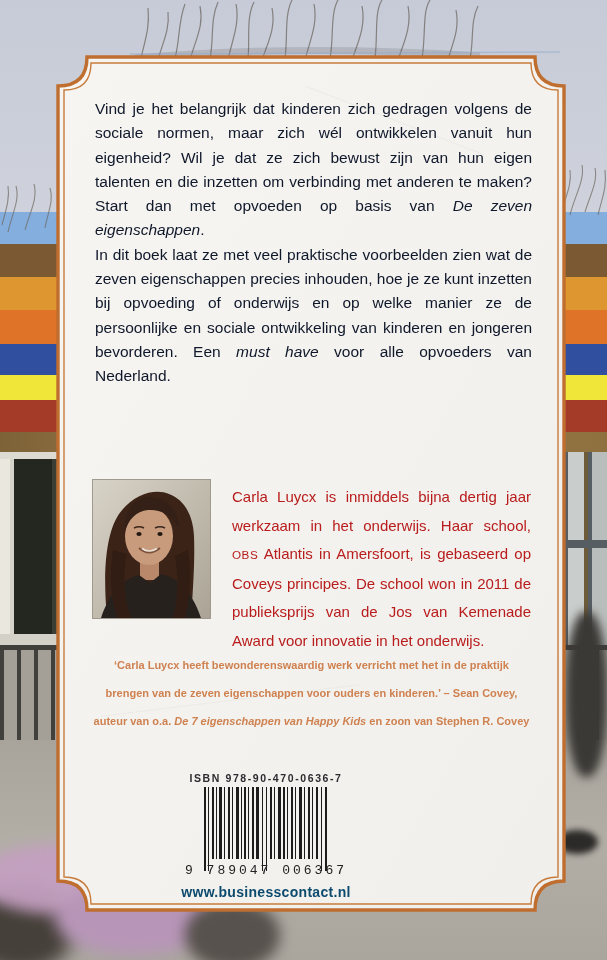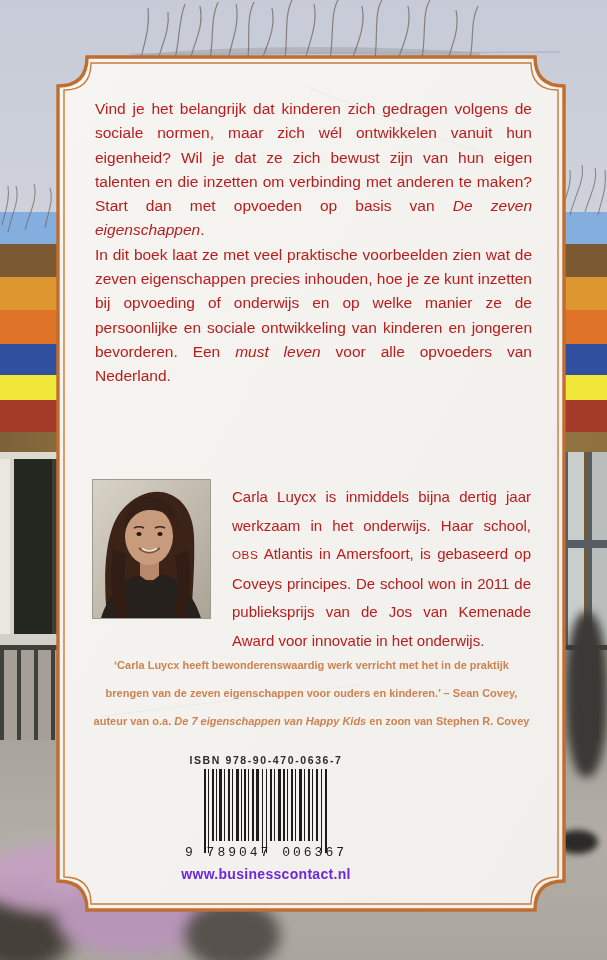--- a/index.html
+++ b/index.html
@@ -38,35 +38,35 @@
   .person-shoe{left:556px;top:830px;width:42px;height:24px;background:#2c2a28;filter:blur(3px);}
   .branches{position:absolute;left:0;top:0;z-index:3;}
   
   .card-svg{position:absolute;left:0;top:0;z-index:10;}
   .card-content{position:absolute;left:0;top:0;width:607px;height:960px;z-index:11;}
   .crease{position:absolute;background:#e7e6e2;opacity:.65;z-index:11;}
   .crease.c1{left:300px;top:120px;width:190px;height:1px;transform:rotate(21deg);}
   .crease.c2{left:100px;top:700px;width:260px;height:1px;transform:rotate(-7deg);}
   
   .blurb{position:absolute;left:95px;top:97px;width:437px;
-         color:#b91c1c;font-size:15.5px;line-height:24.3px;text-align:justify;}
+         color:#0f172a;font-size:15.5px;line-height:24.3px;text-align:justify;}
   .blurb p{margin:0;}
   .it{font-style:italic;}
   .bio-photo{position:absolute;left:93px;top:480px;width:117px;height:138px;outline:1px solid #a09a8e;}
   .bio-text{position:absolute;left:232px;top:483px;width:299px;
             color:#b91c1c;font-size:15px;line-height:28.6px;text-align:justify;}
   .sc{font-size:0.78em;letter-spacing:.5px;}
   .quote{position:absolute;left:93px;top:651px;width:437px;text-align:center;
          color:#cf8150;font-size:11px;line-height:28px;font-weight:600;}
   
-  .footer{position:absolute;left:58px;top:754px;width:416px;text-align:center;color:#2b2b30;}
+  .footer{position:absolute;left:58px;top:772px;width:416px;text-align:center;color:#2b2b30;}
   .isbn-label{font-size:10.5px;font-weight:600;letter-spacing:1.6px;}
   .barcode{margin-top:3px;display:inline-block;}
   .digits{margin-top:-14px;font-family:"Liberation Mono",monospace;font-size:13px;letter-spacing:3px;color:#222;}
-  .website{margin-top:6px;font-size:14px;font-weight:bold;letter-spacing:.3px;color:#6d28d9;}
+  .website{margin-top:6px;font-size:14px;font-weight:bold;letter-spacing:.3px;color:#0c4a6e;}
 </style>
 </head>
 <body>
 
 <div class="scene">
 
   <div class="sky"></div>
 
   <svg class="branches" width="607" height="240" viewBox="0 0 607 240">
     <g stroke="#6e6862" stroke-width="1.2" fill="none" opacity=".75">
@@ -140,21 +140,21 @@
     <path d="M 91,63 H 531 Q 531,90 558,90 V 877 Q 531,877 531,904 H 91 Q 91,877 64,877 V 90 Q 91,90 91,63 Z" fill="none" stroke="#c87b3a" stroke-width="1.4"></path>
   </svg>
 
   <div class="crease c1"></div>
   <div class="crease c2"></div>
 
   <div class="card-content">
 
     <div class="blurb">
       <p><span>Vind je het belangrijk dat kinderen zich gedragen volgens de sociale normen, maar zich wél ontwikkelen vanuit hun eigenheid? Wil je dat ze zich bewust zijn van hun eigen talenten en die inzetten om verbinding met anderen te maken? Start dan met opvoeden op basis van </span><span class="it">De zeven eigenschappen</span><span>.</span></p>
-      <p><span>In dit boek laat ze met veel praktische voorbeelden zien wat de zeven eigenschappen precies inhouden, hoe je ze kunt inzetten bij opvoeding of onderwijs en op welke manier ze de persoonlijke en sociale ontwikkeling van kinderen en jongeren bevorderen. Een </span><span class="it">must leven</span><span> voor alle opvoeders van Nederland.</span></p>
+      <p><span>In dit boek laat ze met veel praktische voorbeelden zien wat de zeven eigenschappen precies inhouden, hoe je ze kunt inzetten bij opvoeding of onderwijs en op welke manier ze de persoonlijke en sociale ontwikkeling van kinderen en jongeren bevorderen. Een </span><span class="it">must have</span><span> voor alle opvoeders van Nederland.</span></p>
     </div>
 
     <svg class="bio-photo" width="117" height="138" viewBox="0 0 117 138">
       <defs>
         <linearGradient id="pg" x1="0" y1="0" x2="1" y2="1">
           <stop offset="0" stop-color="#d8d3c7"></stop>
             <stop offset="1" stop-color="#aba496"></stop>
         </linearGradient>
       </defs>
       <rect width="117" height="138" fill="url(#pg)"></rect>

